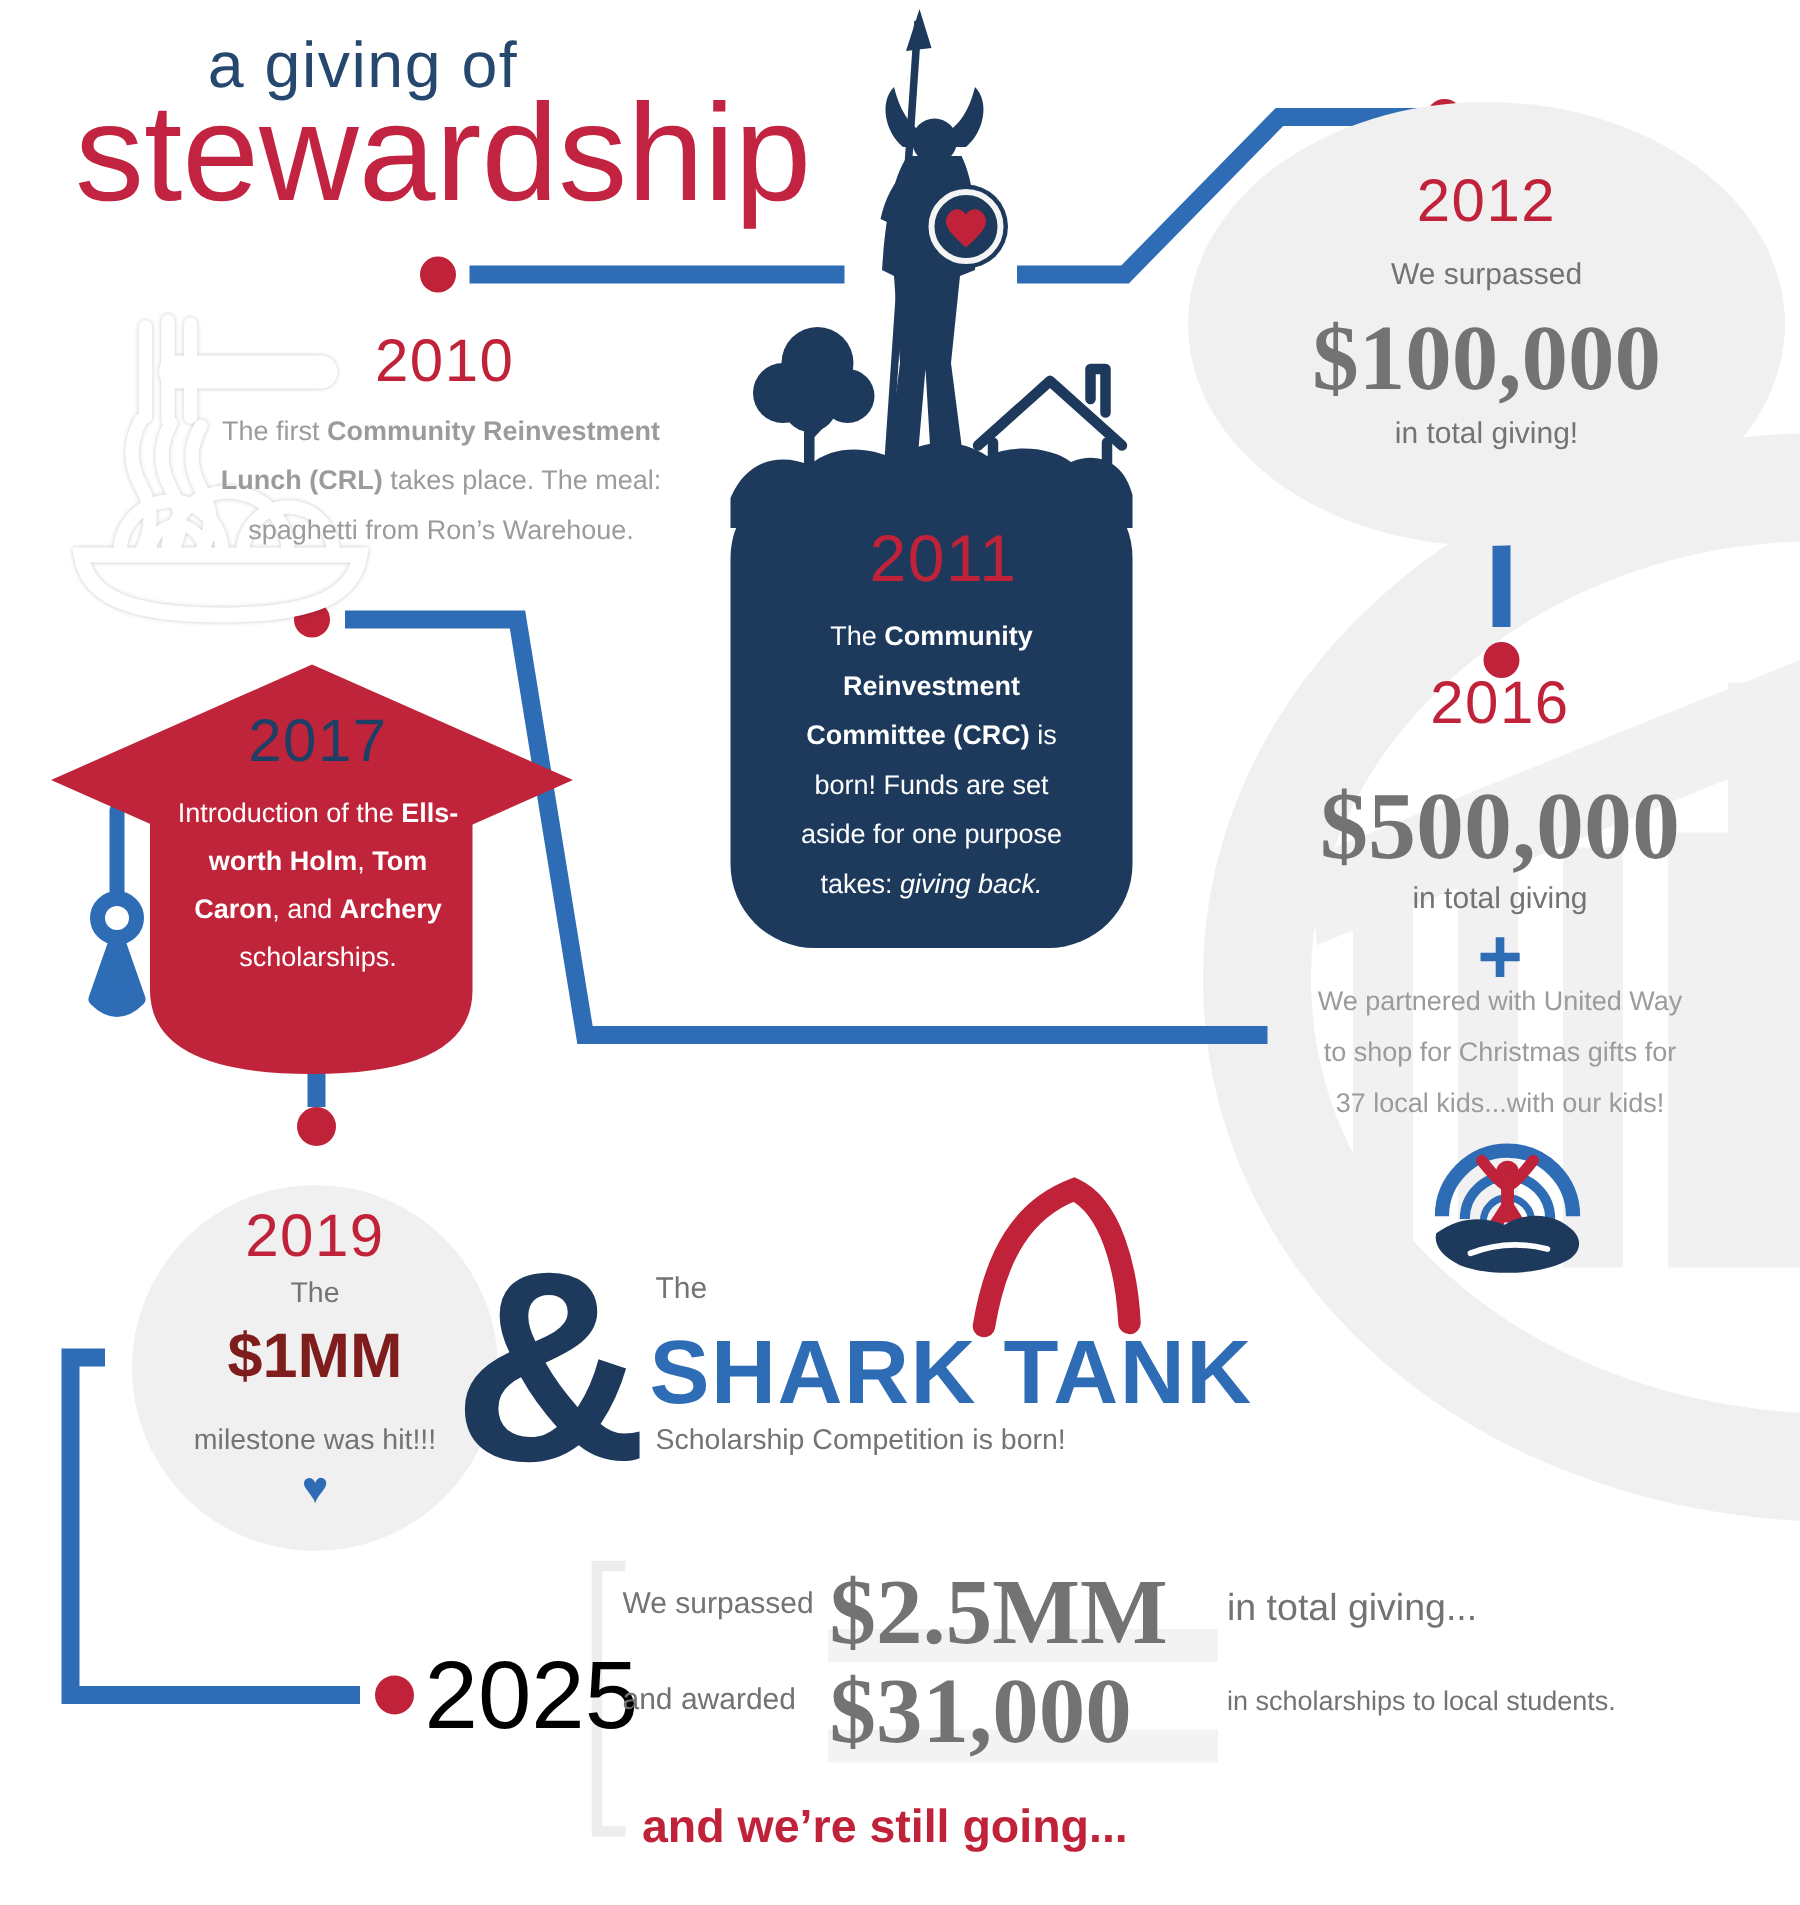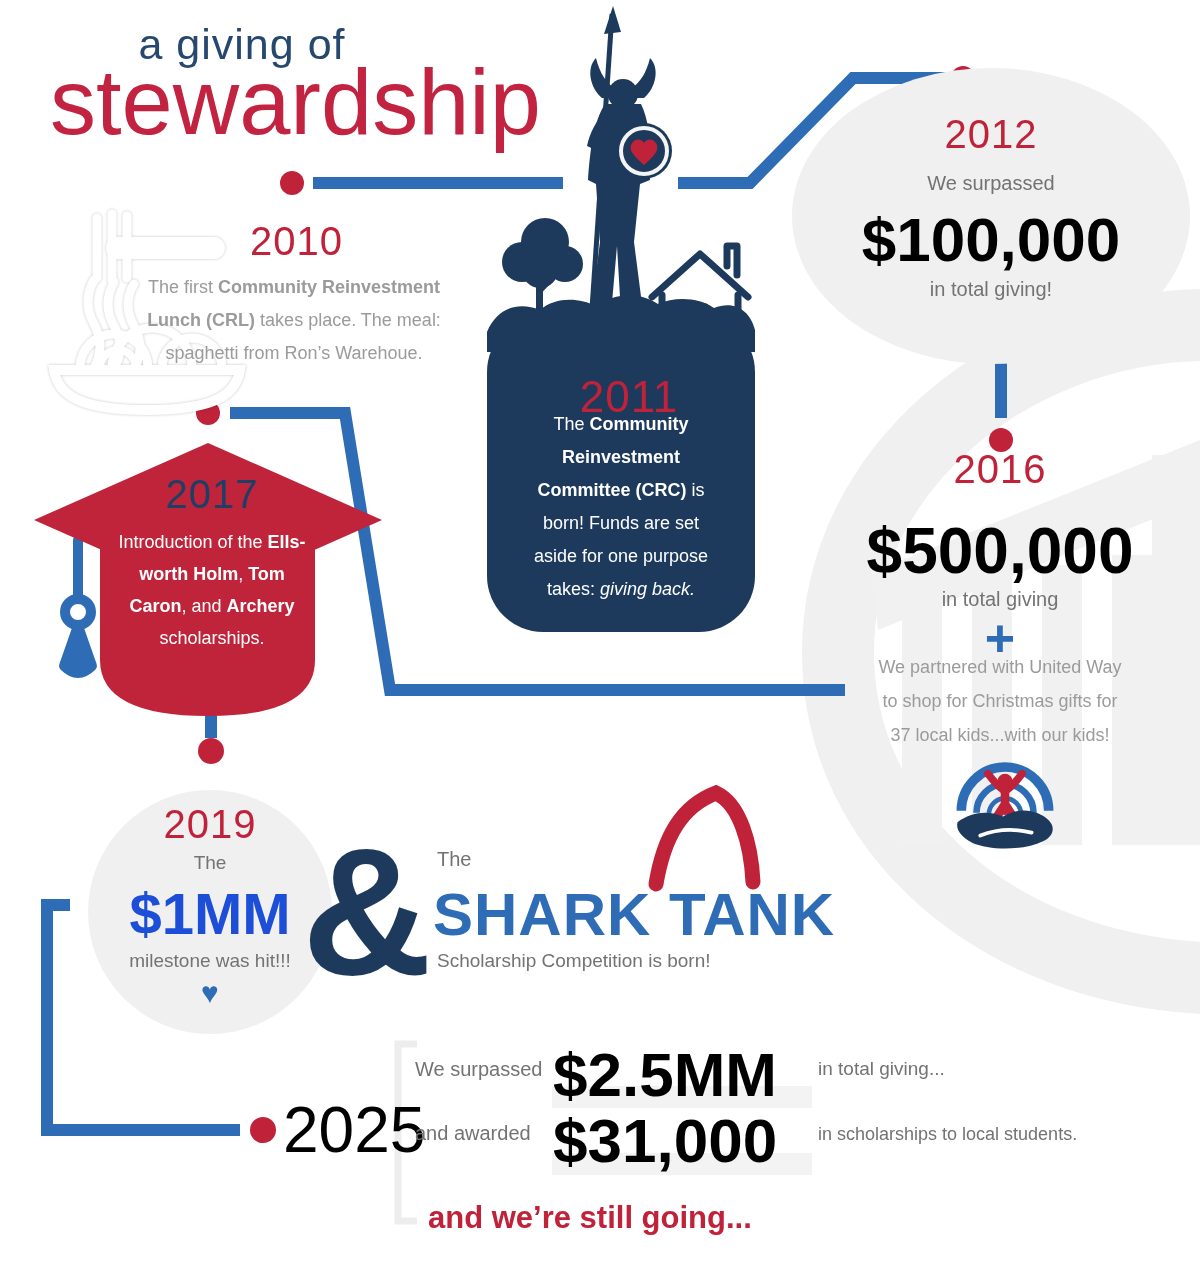--- a/index.html
+++ b/index.html
@@ -7,21 +7,21 @@
     position:relative;width:1200px;height:1270px;overflow:hidden;background:#fff;
     font-family:"Liberation Sans",sans-serif;
   }
   .abs{position:absolute;}
   .ctr{text-align:center;}
   .year{font-size:40px;letter-spacing:1px;color:#c02239;}
   .body-txt{font-size:18px;line-height:33px;color:#9b9b9b;}
   .body-txt span{white-space:pre;}
   .white-txt{color:#ffffff;}
   .white-txt div span{white-space:pre;}
-  .amount{font-weight:bold;color:#000000;}
+  .amount{font-weight:bold;color:#737373;font-family:Liberation Serif, serif;}
   .lbl{font-size:20px;color:#737373;}
   .bubble{background:#f0f0f0;border-radius:50%;}
   .hl-bar{background:#f3f3f3;}
   .icon-shadow{filter:drop-shadow(0 0 1.5px rgba(0,0,0,0.22));}
 </style>
 </head>
 <body>
 
 <div id="canvas">
 
@@ -106,21 +106,21 @@
     </g>
     <rect x="690" y="303" width="21" height="31" rx="8" fill="#1d3a5c"></rect>
     <g>
       <circle cx="644" cy="151" r="28" fill="#1d3a5c"></circle>
       <circle cx="644" cy="151" r="23" fill="none" stroke="#f4f4f4" stroke-width="4"></circle>
       <path d="M644,165 c-11,-10 -17,-16 -11,-23 c3,-4 9,-3 11,1 c2,-4 8,-5 11,-1 c6,7 0,13 -11,23 z" fill="#c02239"></path>
     </g>
   </svg>
 
   <div class="abs" style="left:487px;top:316px;width:268px;height:316px;background:#1d3a5c;border-radius:56px;">
-    <div class="abs year ctr" style="left:0;top:32px;width:284px;font-size:44px;margin-top:24px;">2011</div>
+    <div class="abs year ctr" style="left:0;top:32px;width:284px;font-size:44px;">2011</div>
     <div class="abs ctr white-txt" style="left:4px;top:92px;width:260px;font-size:18px;line-height:33px;">
         <div><span>The </span><span style="font-weight: 700;">Community</span></div>
         <div><span style="font-weight: 700;">Reinvestment</span></div>
         <div><span style="font-weight: 700;">Committee (CRC)</span><span> is</span></div>
         <div><span>born! Funds are set</span></div>
         <div><span>aside for one purpose</span></div>
         <div><span>takes: </span><span style="font-style: italic;">giving back.</span></div>
       </div>
   </div>
 
@@ -166,39 +166,39 @@
   <div class="abs ctr white-txt" style="left:62px;top:526px;width:300px;font-size:18px;line-height:32px;">
       <div><span>Introduction of the </span><span style="font-weight: 700;">Ells-</span></div>
       <div><span style="font-weight: 700;">worth Holm</span><span>, </span><span style="font-weight: 700;">Tom</span></div>
       <div><span style="font-weight: 700;">Caron</span><span>, and </span><span style="font-weight: 700;">Archery</span></div>
       <div><span>scholarships.</span></div>
     </div>
 
   <div class="abs bubble" style="left:88px;top:790px;width:244px;height:244px;">
     <div class="abs year ctr" style="left:0;top:12px;width:244px;">2019</div>
     <div class="abs ctr lbl" style="left:0;top:62px;width:244px;font-size:19px;">The</div>
-    <div class="abs ctr" style="left:0;top:90px;width:244px;font-size:58px;font-weight:bold;color:#1d4ed8;">$1MM</div>
+    <div class="abs ctr" style="left:0;top:90px;width:244px;font-size:42px;font-weight:bold;color:#7f1d1d;">$1MM</div>
     <div class="abs ctr lbl" style="left:0;top:160px;width:244px;font-size:19px;">milestone was hit!!!</div>
     <div class="abs ctr" style="left:0;top:186px;width:244px;font-size:30px;color:#2e6db5;">♥</div>
   </div>
 
   <div class="abs" style="left:302px;top:822px;font-size:180px;font-weight:700;color:#1d3a5c;line-height:1;">&amp;</div>
   <svg class="abs" style="left:640px;top:780px;" width="130" height="115" viewBox="640 780 130 115">
     <path d="M656,884 C664,836 682,806 716,793 C740,804 751,844 753,882" fill="none" stroke="#c02239" stroke-width="15" stroke-linecap="round"></path>
   </svg>
   <div class="abs lbl" style="left:437px;top:848px;">The</div>
   <div class="abs" style="left:433px;top:880px;font-size:60px;font-weight:bold;color:#2e6db5;letter-spacing:1px;">SHARK TANK</div>
   <div class="abs lbl" style="left:437px;top:950px;font-size:19px;">Scholarship Competition is born!</div>
 
   <div class="abs" style="left:283px;top:1098px;font-size:64px;color:#000000;line-height:1;">2025</div>
 
   <div class="abs lbl" style="left:415px;top:1058px;">We surpassed</div>
   <div class="abs hl-bar" style="left:552px;top:1086px;width:260px;height:22px;"></div>
   <div class="abs amount" style="left:553px;top:1044px;font-size:62px;line-height:1;">$2.5MM</div>
-  <div class="abs lbl" style="left:818px;top:1058px;font-size:19px;">in total giving...</div>
+  <div class="abs lbl" style="left:818px;top:1058px;font-size:25px;">in total giving...</div>
 
   <div class="abs lbl" style="left:415px;top:1122px;">and awarded</div>
   <div class="abs hl-bar" style="left:552px;top:1153px;width:260px;height:22px;"></div>
   <div class="abs amount" style="left:553px;top:1110px;font-size:62px;line-height:1;">$31,000</div>
   <div class="abs lbl" style="left:818px;top:1124px;font-size:18px;">in scholarships to local students.</div>
 
   <div class="abs" style="left:428px;top:1200px;font-size:31px;font-weight:bold;color:#c02239;">and we’re still going...</div>
 
 </div>
 

